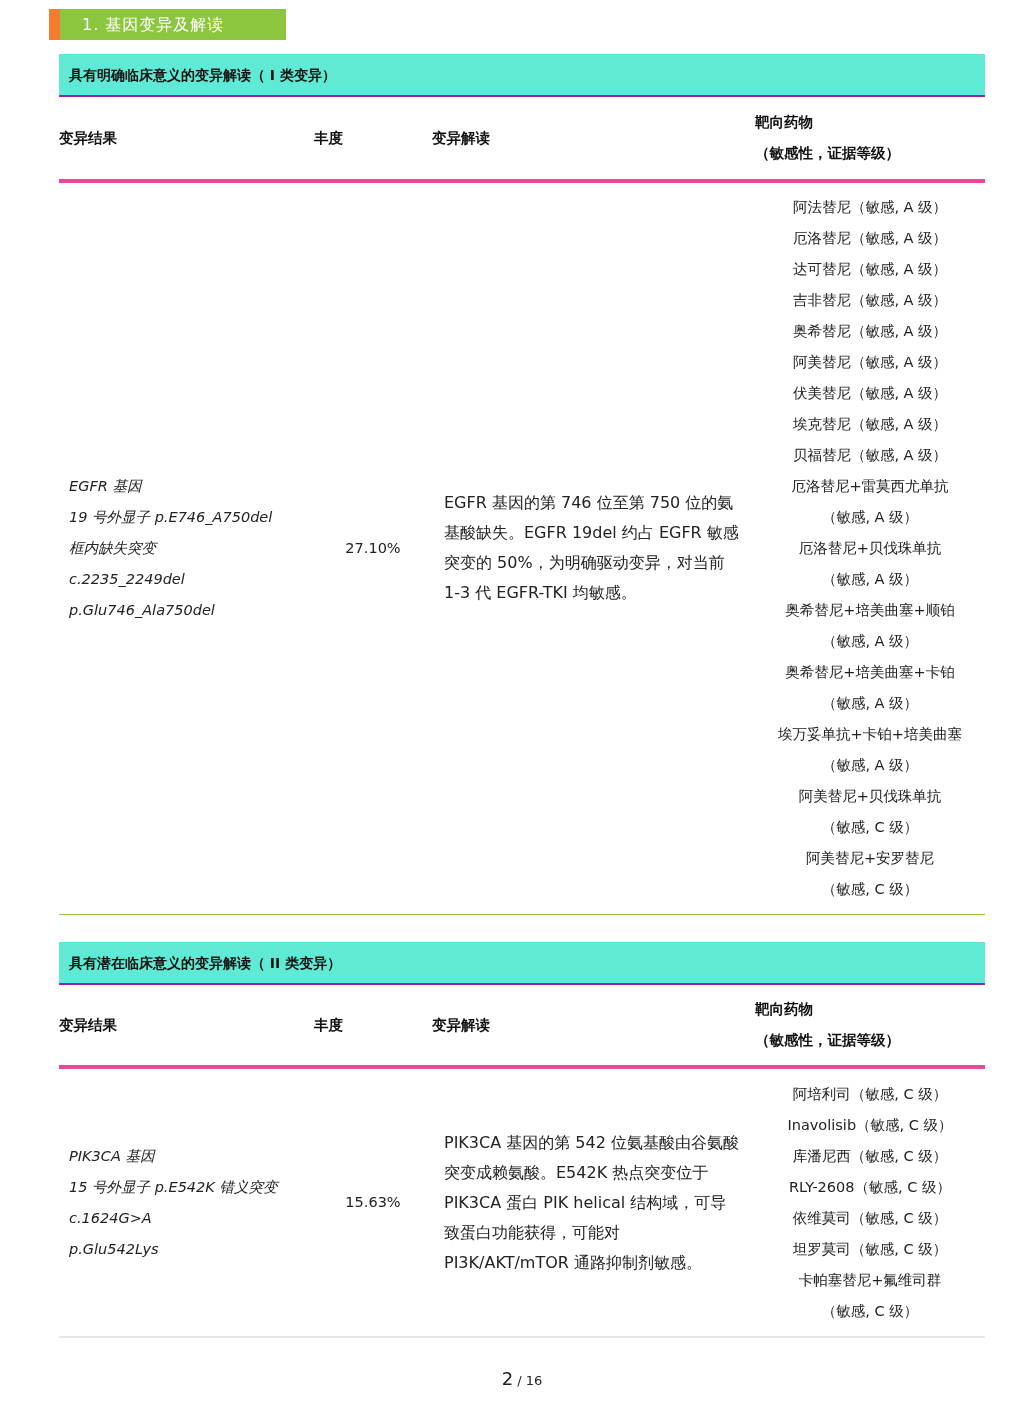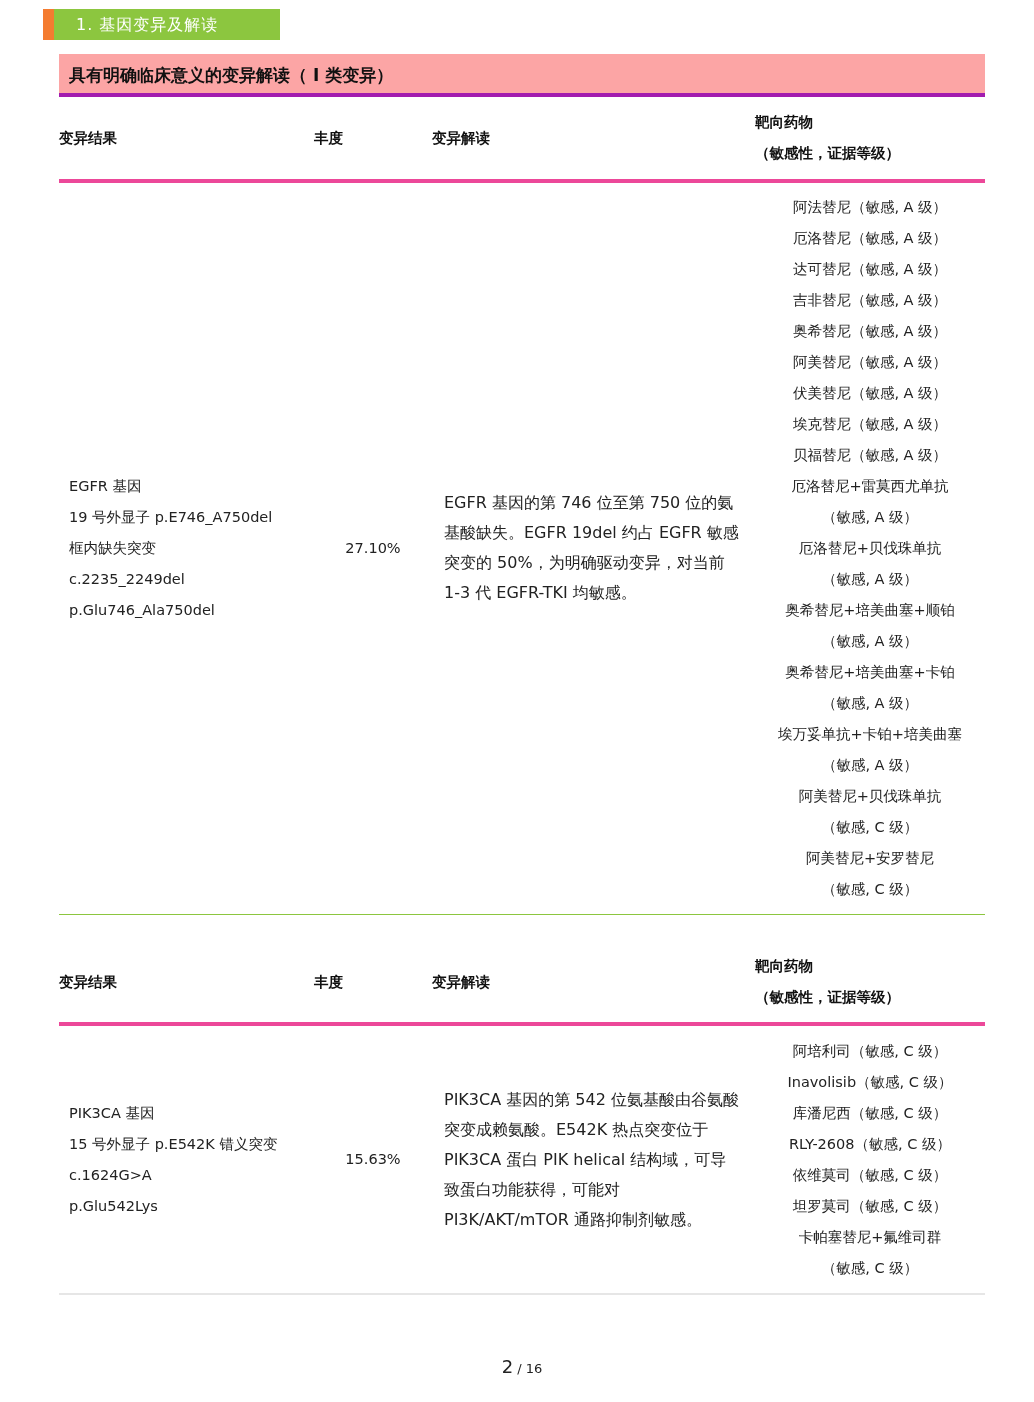--- a/index.html
+++ b/index.html
@@ -1,36 +1,36 @@
 <!DOCTYPE html>
 <html><head>
 <meta charset="utf-8">
 <style>
   * { box-sizing: border-box; margin: 0; padding: 0; }
   html, body { width: 1034px; height: 1402px; background: #ffffff; overflow: hidden; }
   body { font-family: "DejaVu Sans", "Liberation Sans", sans-serif; color: #222; position: relative; }
 
   .section-banner {
-    position: absolute; left: 43px; top: 9px; width: 237px; height: 31px;
+    position: absolute; left: 49px; top: 9px; width: 237px; height: 31px;
     background: #8cc63f; border-left: 11px solid #f47c30;
     color: #ffffff; font-size: 16px; line-height: 31px; padding-left: 22px; letter-spacing: 1px;
   }
 
   .block { position: absolute; left: 59px; width: 926px; }
   .block-title {
-    height: 43px; background: #fca5a5; border-bottom: 4px solid #a21caf;
-    font-size: 17px; font-weight: bold; line-height: 43px; padding-left: 10px; color: #111;
+    height: 43px; background: #5eead4; border-bottom: 2px solid #a21caf;
+    font-size: 14px; font-weight: bold; line-height: 43px; padding-left: 10px; color: #111;
   }
   table { width: 926px; border-collapse: collapse; table-layout: fixed; }
   th {
     font-size: 14.5px; font-weight: bold; color: #111; text-align: left;
     line-height: 31px; border-bottom: 4px solid #ec4899; vertical-align: middle;
   }
   td { font-size: 14.5px; color: #222; vertical-align: middle; line-height: 31px; }
-  td.c-result { padding-left: 10px; text-align: left; }
+  td.c-result { padding-left: 10px; text-align: left; font-style: italic; }
   td.c-abund { text-align: center; margin-top: 22px; }
   td.c-interp { padding-left: 12px; padding-right: 14px; text-align: left; font-size: 16px; line-height: 30px; }
   td.c-drugs { text-align: center; font-size: 14.5px; }
   td.c-drugs div, td.c-result div { white-space: nowrap; }
   .row1 td { border-bottom: 1px solid #8cc63f; }
   .row2 td { border-bottom: 2px solid #e6e6e6; }
 
   .page-num { position: absolute; top: 1356px; left: 0; width: 926px; text-align: center; font-size: 18px; color: #222; }
   .page-num .total { font-size: 13px; }
 </style>
@@ -94,20 +94,21 @@
           <div>（敏感, C 级）</div>
           <div>阿美替尼+安罗替尼</div>
           <div>（敏感, C 级）</div>
         </td>
       </tr>
     </tbody>
   </table>
 </div>
 
 <div class="block" style="top:942px;">
+  <div class="block-title">具有潜在临床意义的变异解读（ II 类变异）</div>
   <table>
     <colgroup>
         <col style="width:255px">
         <col style="width:118px">
         <col style="width:323px">
         <col style="width:230px">
       </colgroup>
     <thead>
       <tr style="height:82px">
         <th>变异结果</th>
@@ -137,15 +138,15 @@
           <div>依维莫司（敏感, C 级）</div>
           <div>坦罗莫司（敏感, C 级）</div>
           <div>卡帕塞替尼+氟维司群</div>
           <div>（敏感, C 级）</div>
         </td>
       </tr>
     </tbody>
   </table>
 </div>
 
-<div class="page-num" style="left:59px;">
+<div class="page-num" style="left:59px;margin-top:12px;">
   <span>2</span><span class="total"> / 16</span>
 </div>
 
 </body></html>

